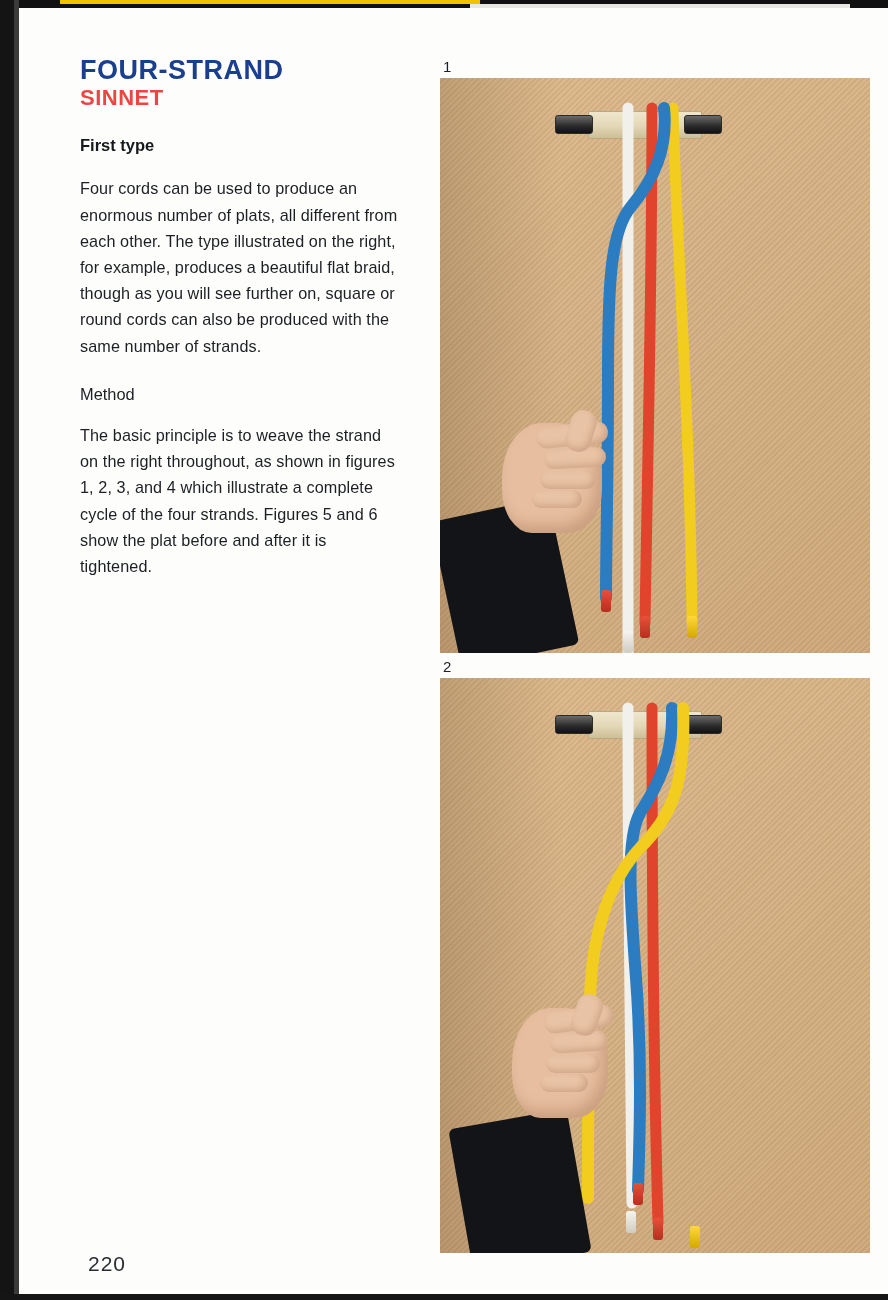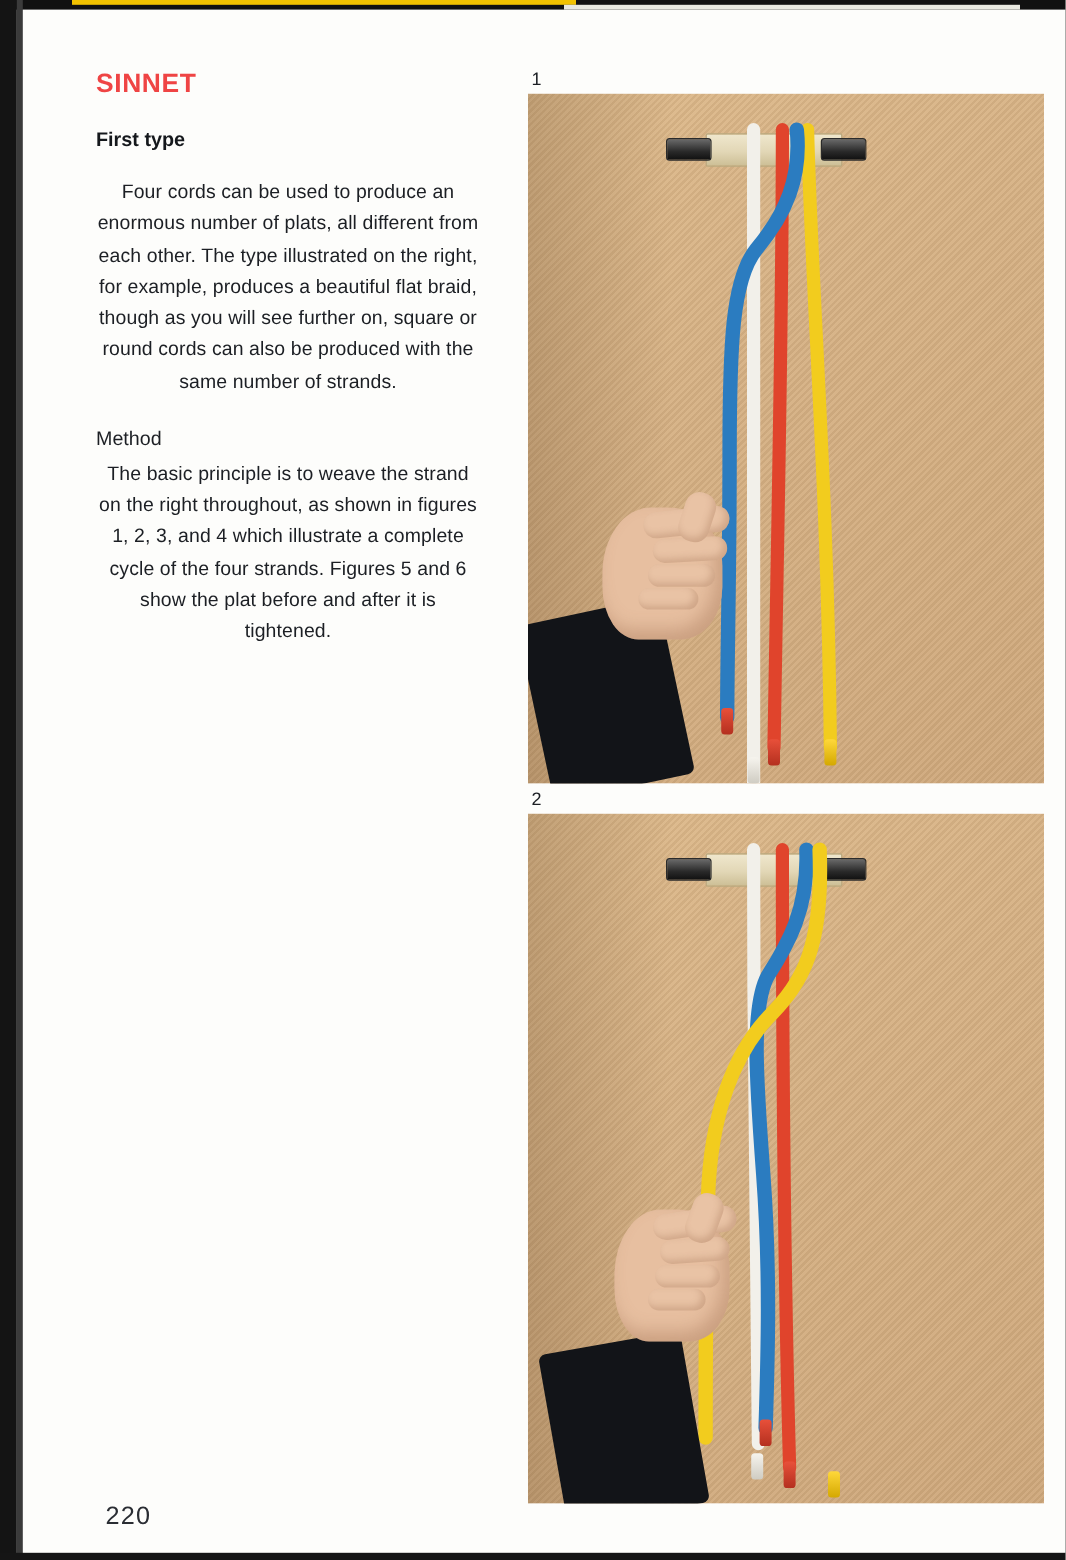--- a/index.html
+++ b/index.html
@@ -90,29 +90,28 @@
     font-size: 16.5px;
     font-weight: bold;
     color: #15181c;
   }
   .body-par {
     margin-top: 20px;
     font-size: 16.2px;
     line-height: 1.62;
     color: #1c1f24;
     letter-spacing: 0.1px;
-    text-align: center;
   }
   .method-head {
     margin-top: 26px;
     font-size: 16.4px;
     color: #1c1f24;
   }
   .body-par.tight {
-    margin-top: 6px;
+    margin-top: 18px;
   }
 
   .folio {
     position: absolute;
     left: 88px;
     bottom: 24px;
     font-size: 21px;
     color: #2a2d33;
     letter-spacing: 1px;
   }
@@ -225,20 +224,21 @@
 <div class="page">
 
   <div class="edge-top"></div>
   <div class="edge-top-yellow"></div>
   <div class="edge-top-yellow2"></div>
   <div class="edge-left"></div>
   <div class="edge-left-inner"></div>
   <div class="edge-bottom"></div>
 
   <div class="text-col">
+    <h1 class="title-main">FOUR-STRAND</h1>
     <h2 class="title-sub">SINNET</h2>
     <div class="section-head">First type</div>
     <p class="body-par">Four cords can be used to produce an enormous number of plats, all different from each other. The type illustrated on the right, for example, produces a beautiful flat braid, though as you will see further on, square or round cords can also be produced with the same number of strands.</p>
     <div class="method-head">Method</div>
     <p class="body-par tight">The basic principle is to weave the strand on the right throughout, as shown in figures 1, 2, 3, and 4 which illustrate a complete cycle of the four strands. Figures 5 and 6 show the plat before and after it is tightened.</p>
   </div>
 
   <div class="folio">220</div>
 
   <div class="fig-num fig-1-num">1</div>

